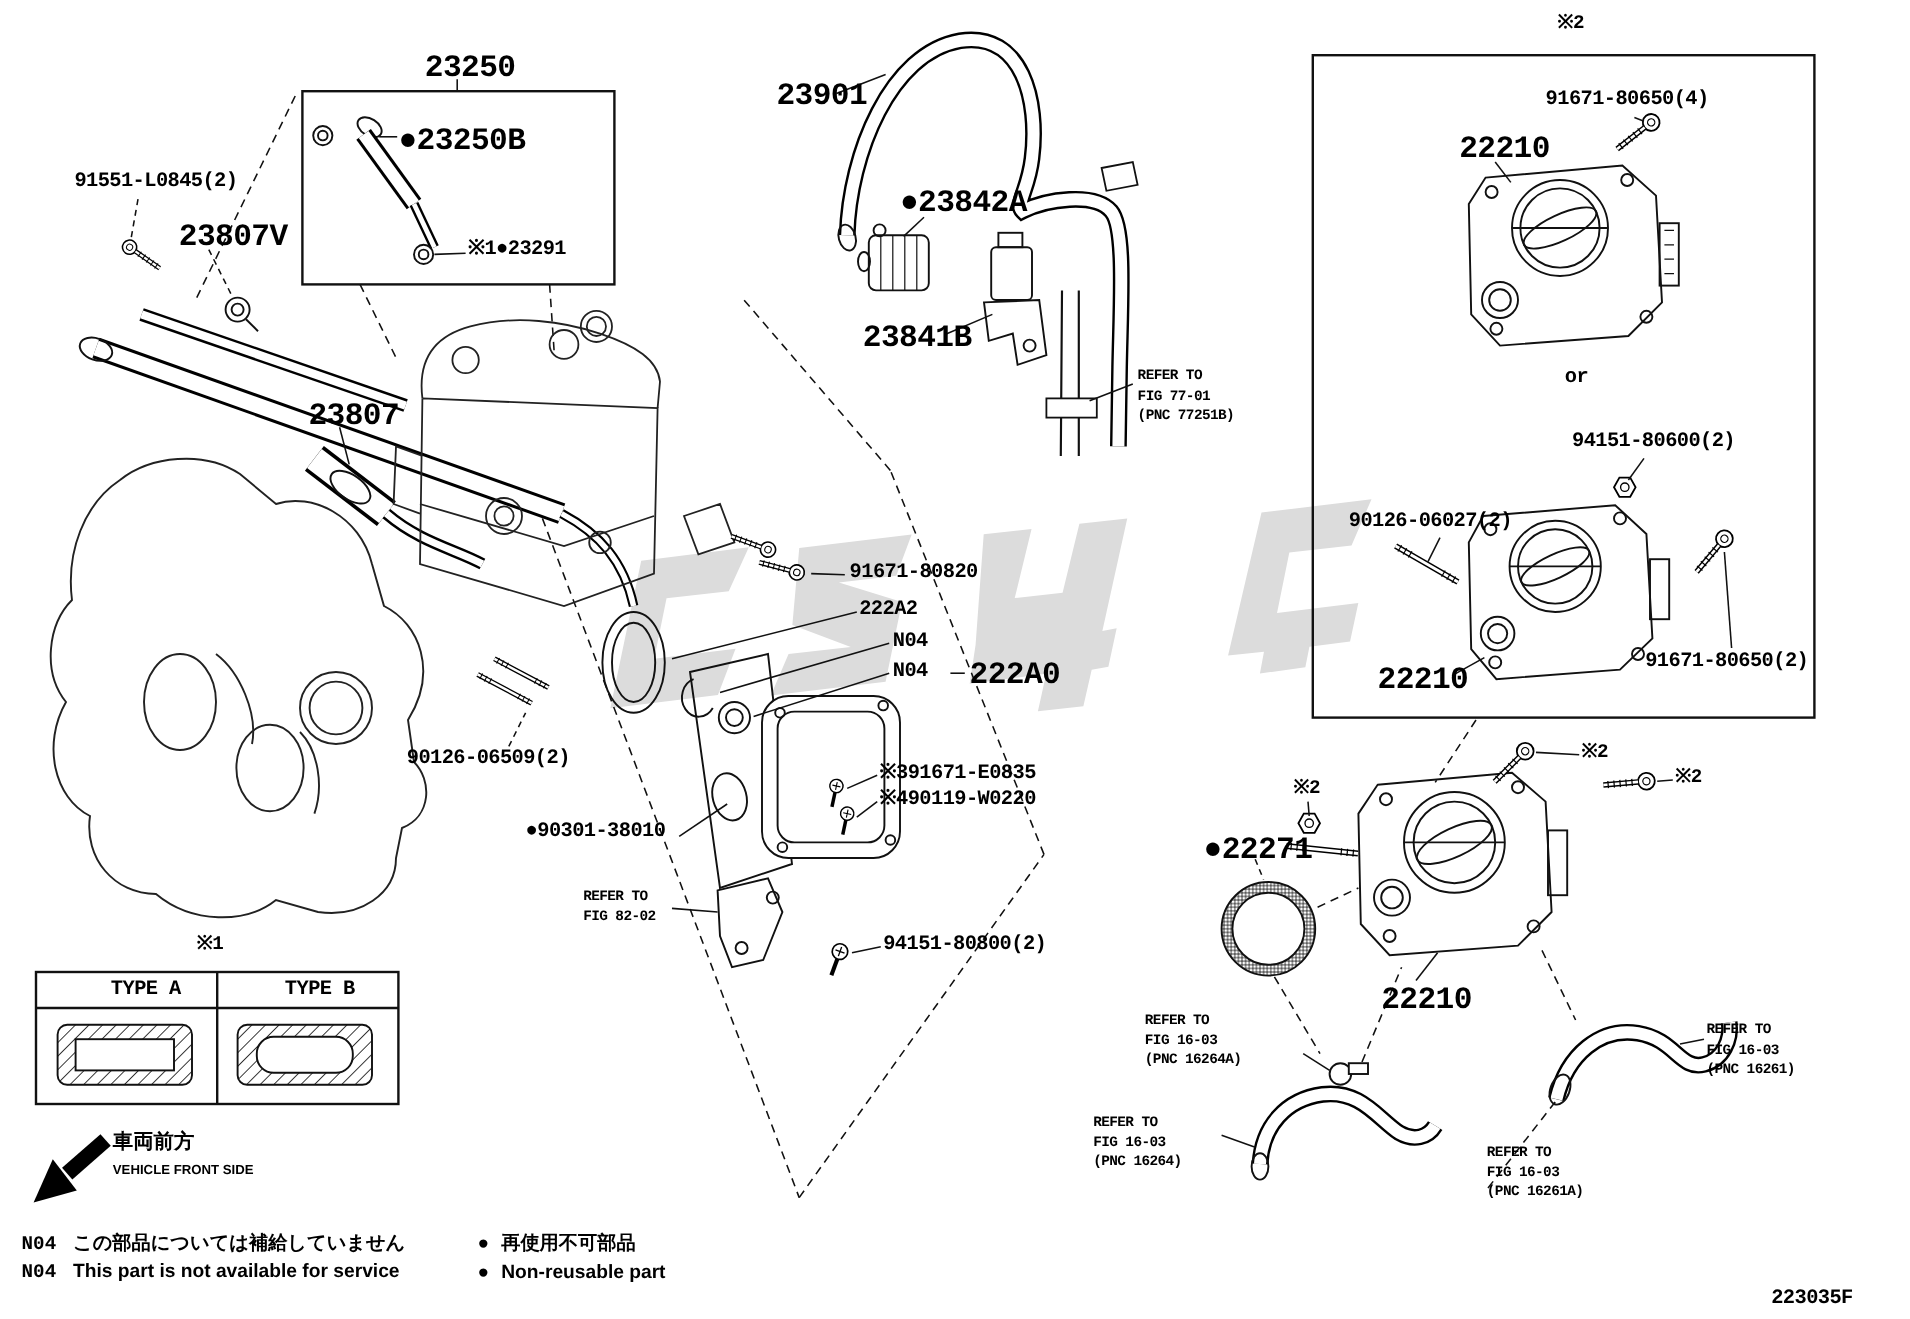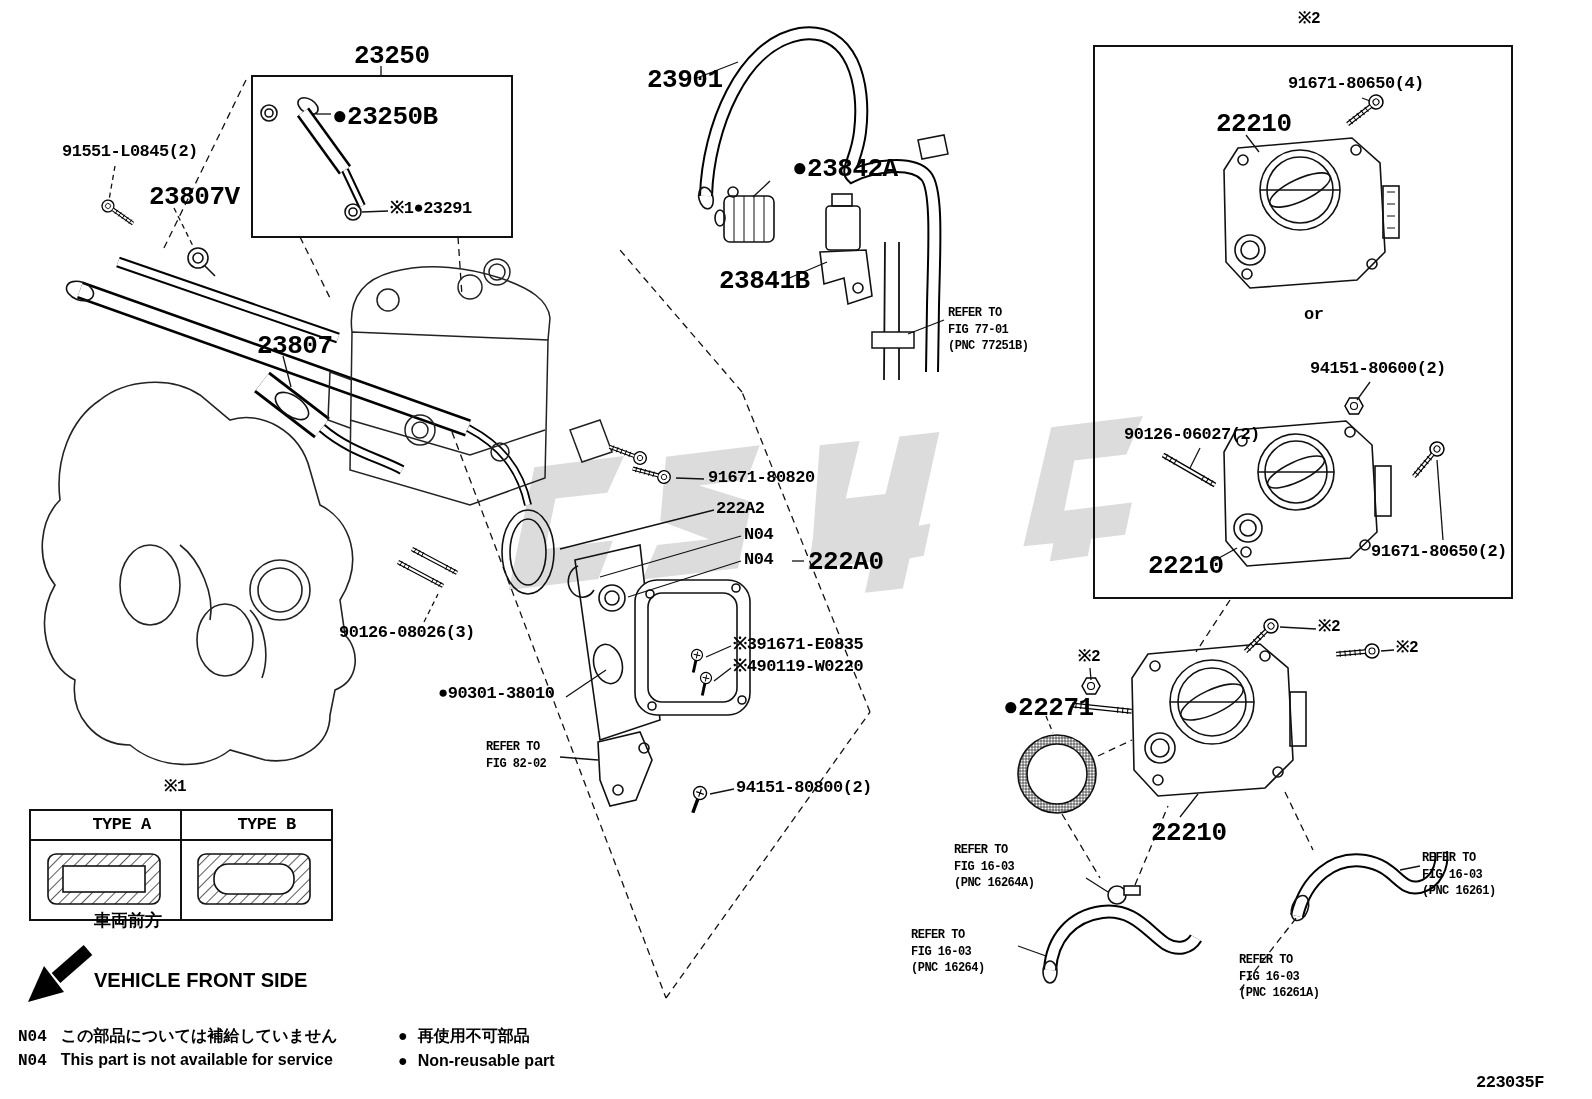--- a/index.html
+++ b/index.html
@@ -328,21 +328,21 @@
   </g>
 </svg>
 
 <div class="lbl big" style="left:354px;top:42px">23250</div>
 <div class="lbl big" style="left:332px;top:103px">●23250B</div>
 <div class="lbl" style="left:390px;top:200px">※1●23291</div>
 <div class="lbl" style="left:62px;top:143px">91551-L0845(2)</div>
 <div class="lbl big" style="left:149px;top:183px">23807V</div>
 <div class="lbl big" style="left:257px;top:332px">23807</div>
 <div class="lbl big" style="left:647px;top:66px">23901</div>
-<div class="lbl big" style="left:792px;top:155px">●23842A</div>
+<div class="lbl big" style="left:750px;top:155px">●23842A</div>
 <div class="lbl big" style="left:719px;top:267px">23841B</div>
 
 <div class="ref" style="left:948px;top:305px">
   <div>REFER TO</div>
   <div>FIG 77-01</div>
   <div>(PNC 77251B)</div>
 </div>
 
 <div class="lbl sym" style="left:1298px;top:11px">※2</div>
 <div class="lbl" style="left:1288px;top:75px">91671-80650(4)</div>
@@ -351,21 +351,21 @@
 <div class="lbl" style="left:1310px;top:360px">94151-80600(2)</div>
 <div class="lbl" style="left:1124px;top:426px">90126-06027(2)</div>
 <div class="lbl big" style="left:1148px;top:552px">22210</div>
 <div class="lbl" style="left:1371px;top:543px">91671-80650(2)</div>
 
 <div class="lbl" style="left:708px;top:469px">91671-80820</div>
 <div class="lbl" style="left:716px;top:500px">222A2</div>
 <div class="lbl" style="left:744px;top:526px">N04</div>
 <div class="lbl" style="left:744px;top:551px">N04</div>
 <div class="lbl big" style="left:808px;top:548px">222A0</div>
-<div class="lbl" style="left:339px;top:624px">90126-08026(3)</div>
+<div class="lbl" style="left:339px;top:624px">90126-06509(2)</div>
 <div class="lbl" style="left:733px;top:636px">※391671-E0835</div>
 <div class="lbl" style="left:733px;top:658px">※490119-W0220</div>
 <div class="lbl" style="left:438px;top:685px">●90301-38010</div>
 
 <div class="ref" style="left:486px;top:739px">
   <div>REFER TO</div>
   <div>FIG 82-02</div>
 </div>
 
 <div class="lbl" style="left:736px;top:779px">94151-80800(2)</div>
@@ -394,22 +394,22 @@
 <div class="ref" style="left:1239px;top:952px">
   <div>REFER TO</div>
   <div>FIG 16-03</div>
   <div>(PNC 16261A)</div>
 </div>
 
 <div class="lbl sym" style="left:164px;top:779px">※1</div>
 <div class="lbl th" style="left:30px;top:816px;width:183px">TYPE A</div>
 <div class="lbl th" style="left:181px;top:816px;width:171px">TYPE B</div>
 
-<div class="lbl sans" style="left:94px;top:912px;font-size:17px">車両前方</div>
-<div class="lbl sans" style="left:94px;top:969px;font-size:20px">VEHICLE FRONT SIDE</div>
+<div class="lbl sans" style="left:94px;top:943px;font-size:17px">車両前方</div>
+<div class="lbl sans" style="left:94px;top:969px;font-size:11px">VEHICLE FRONT SIDE</div>
 
 <div class="noterow" style="left:18px;top:1026px">
   <span class="code">N04</span><span>この部品については補給していません</span>
 </div>
 <div class="noterow" style="left:18px;top:1051px">
   <span class="code">N04</span><span>This part is not available for service</span>
 </div>
 <div class="noterow" style="left:398px;top:1026px">
   <span class="mark">●</span><span>再使用不可部品</span>
 </div>

